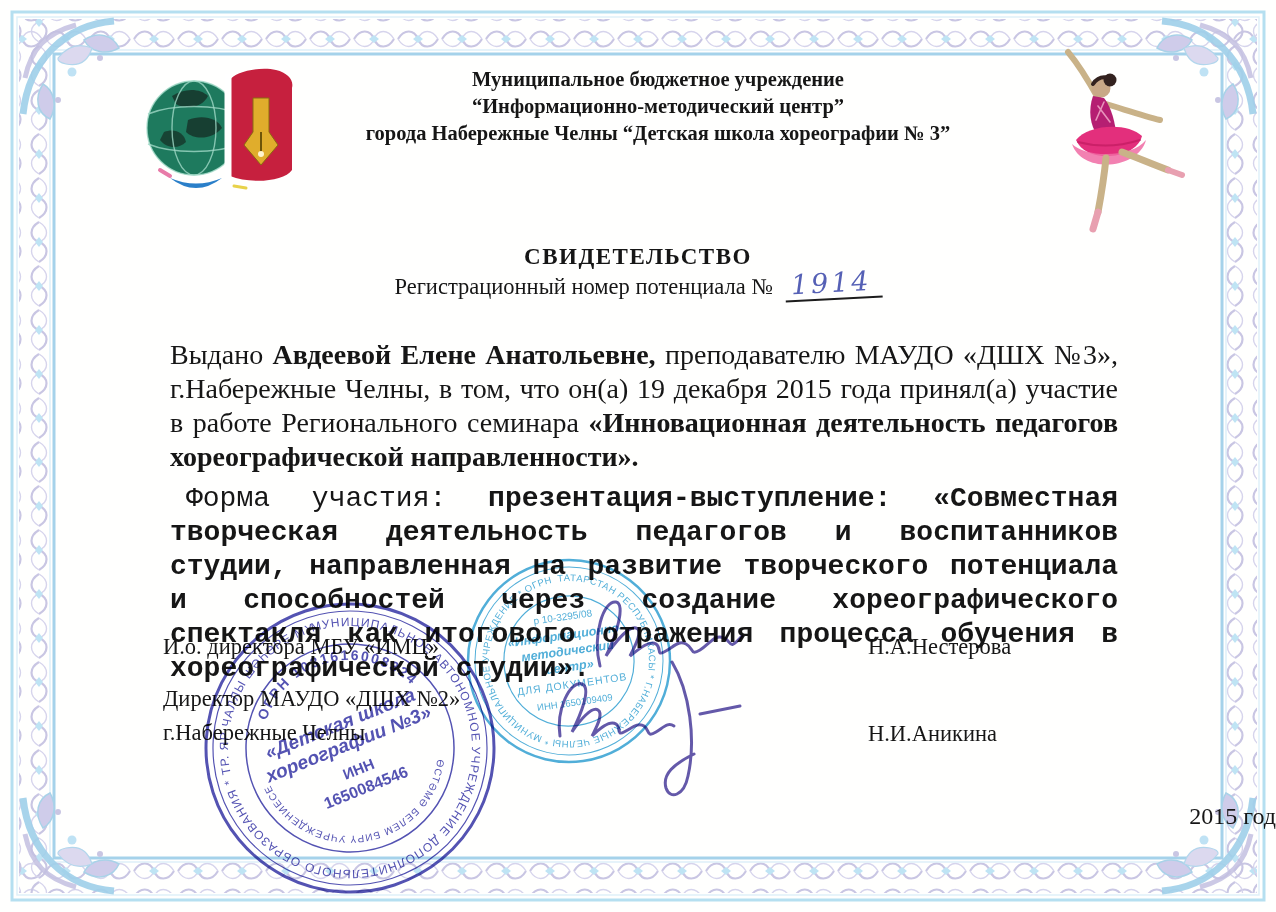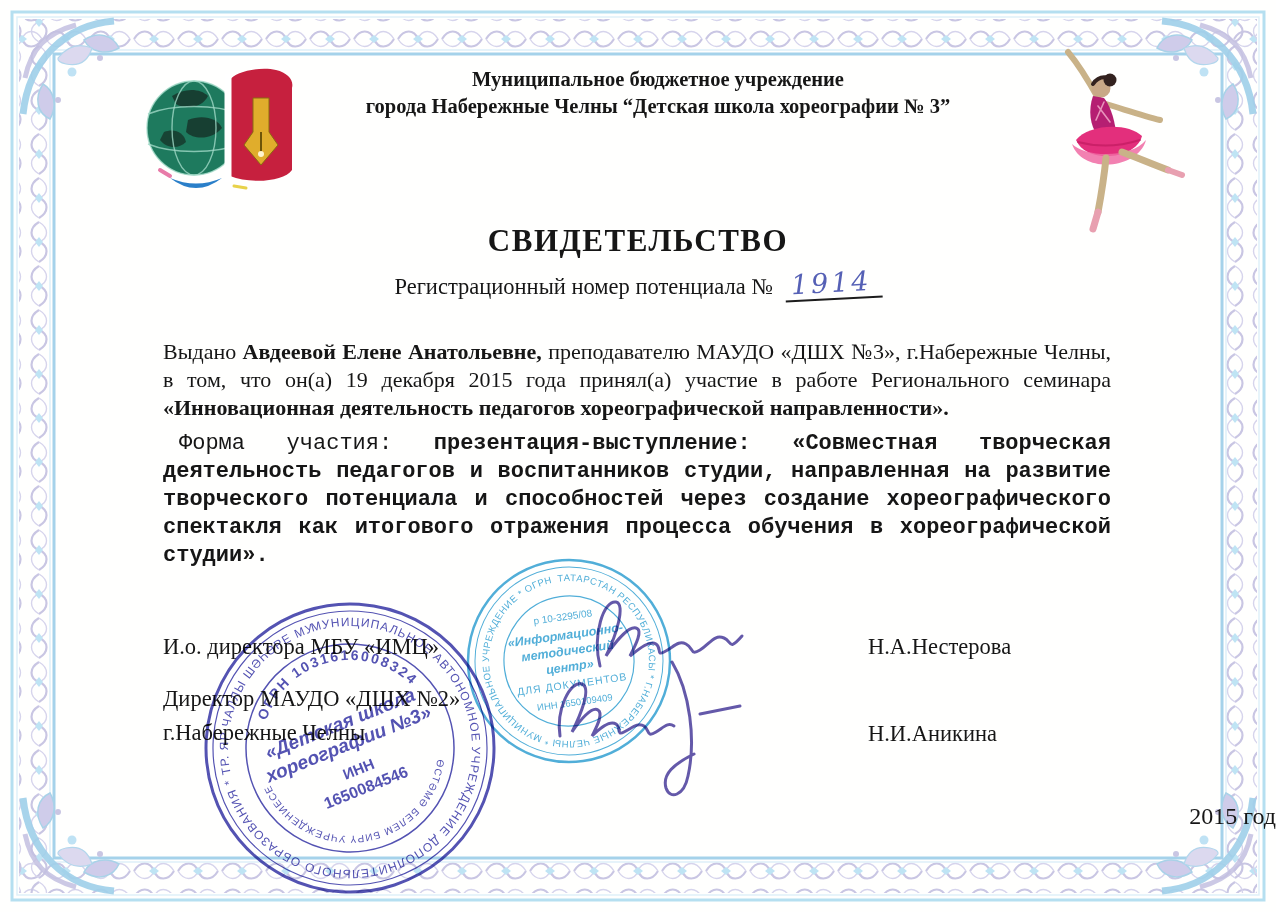--- a/index.html
+++ b/index.html
@@ -4,27 +4,27 @@
 <style>
   html,body{margin:0;padding:0;background:#777;}
   .page{width:1276px;height:912px;position:relative;background:#fffffe;overflow:hidden;
         font-family:"Liberation Serif","DejaVu Serif",serif;color:#161616;margin:0 auto;}
   .frame-svg,.sig-svg{position:absolute;left:0;top:0;width:1276px;height:912px;pointer-events:none;}
   .sig-svg{mix-blend-mode:multiply;}
   .logo{position:absolute;left:142px;top:58px;width:158px;height:148px;}
   .ballerina{position:absolute;left:1038px;top:46px;width:152px;height:195px;}
   .org-header{position:absolute;top:66px;left:0;width:100%;padding-left:170px;padding-right:130px;
               box-sizing:border-box;text-align:center;font-weight:bold;font-size:20.5px;line-height:27px;}
-  .cert-title{position:absolute;top:223px;left:0;width:100%;text-align:center;
-              font-weight:bold;font-size:31px;letter-spacing:1.5px;}
+  .cert-title{position:absolute;top:244px;left:0;width:100%;text-align:center;
+              font-weight:bold;font-size:23px;letter-spacing:1.5px;}
   .reg-line{position:absolute;top:269px;left:0;width:100%;text-align:center;font-size:22.5px;}
   .reg-num{display:inline-block;border-bottom:2px solid #1c1c1c;margin-left:12px;padding:0 10px 0 6px;
            transform:rotate(-3deg) translateY(-2px);font-style:italic;font-size:27px;letter-spacing:3px;
            color:#5560b5;font-family:"DejaVu Serif",serif;}
-  .body-text{position:absolute;left:163px;top:338px;width:948px;font-size:22px;line-height:28px;
+  .body-text{position:absolute;left:170px;top:338px;width:948px;font-size:28px;line-height:34px;
              text-align:justify;}
   .body-text p{margin:0 0 8px 0;}
   .body-text .p2{text-indent:16px;font-family:Liberation Mono, monospace;}
   .b{font-weight:bold;}
   .sig-row{position:absolute;font-size:22.5px;white-space:nowrap;}
   .year{position:absolute;top:803px;left:0;width:100%;text-align:right;font-size:24px;}
   .stamp{position:absolute;mix-blend-mode:multiply;}
   .stamp-left{left:200px;top:598px;width:300px;height:300px;transform:rotate(-18deg);opacity:.92;}
   .stamp-center{left:462px;top:554px;width:214px;height:214px;transform:rotate(-8deg);opacity:.88;}
   .stamp text{font-family:"Liberation Sans","DejaVu Sans",sans-serif;}
@@ -107,20 +107,21 @@
         <path d="M68,112 C66,132 63,150 60,166" stroke="#c9b288" stroke-width="7" fill="none"></path>
         <path d="M60,166 l-5,17" stroke="#e8a0b0" stroke-width="7"></path>
         <path d="M84,106 C100,112 114,118 130,124" stroke="#c9b288" stroke-width="7" fill="none"></path>
         <path d="M130,124 l14,5" stroke="#e8a0b0" stroke-width="6"></path>
       </g>
     </svg>
   </div>
 
   <div class="org-header">
     <div>Муниципальное бюджетное учреждение</div>
+    <div>“Информационно-методический центр”</div>
     <div>города Набережные Челны  “Детская школа хореографии № 3”</div>
   </div>
 
   <div class="cert-title">СВИДЕТЕЛЬСТВО</div>
   <div class="reg-line">
     <span>Регистрационный номер потенциала №</span><span class="reg-num">1914</span>
   </div>
 
   <div class="body-text">
     <p class="p1"><span>Выдано </span><span class="b">Авдеевой Елене Анатольевне,</span><span> преподавателю МАУДО «ДШХ №3», г.Набережные Челны, в том, что он(а) 19 декабря 2015 года принял(а) участие в работе Регионального семинара </span><span class="b">«Инновационная деятельность педагогов хореографической направленности».</span></p>

